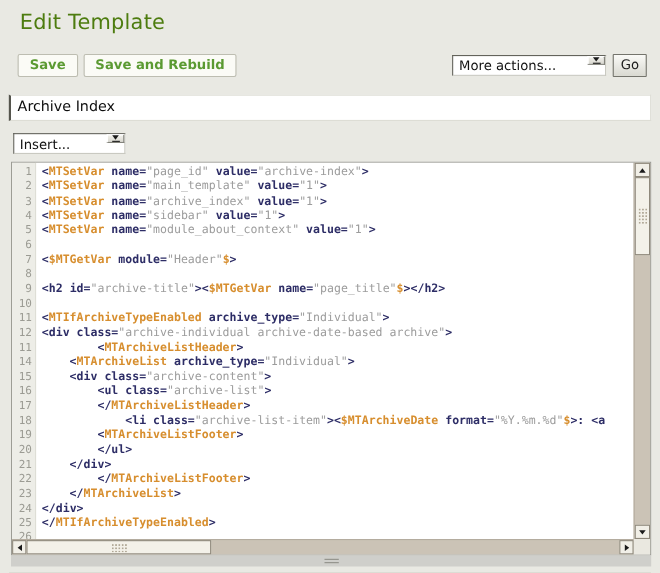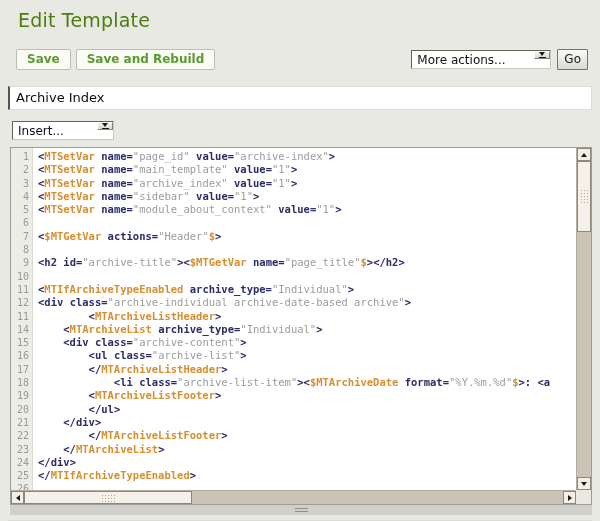--- a/index.html
+++ b/index.html
@@ -238,21 +238,21 @@
         <div class="ln">25</div>
         <div class="ln">26</div>
       </div>
     <div class="code-content">
         <div class="code-line"><span class="tk-b">&lt;</span><span class="tk-t">MTSetVar</span><span class="tk-b"> </span><span class="tk-a">name</span><span class="tk-b">=</span><span class="tk-s">"page_id"</span><span class="tk-b"> </span><span class="tk-a">value</span><span class="tk-b">=</span><span class="tk-s">"archive-index"</span><span class="tk-b">&gt;</span></div>
         <div class="code-line"><span class="tk-b">&lt;</span><span class="tk-t">MTSetVar</span><span class="tk-b"> </span><span class="tk-a">name</span><span class="tk-b">=</span><span class="tk-s">"main_template"</span><span class="tk-b"> </span><span class="tk-a">value</span><span class="tk-b">=</span><span class="tk-s">"1"</span><span class="tk-b">&gt;</span></div>
         <div class="code-line"><span class="tk-b">&lt;</span><span class="tk-t">MTSetVar</span><span class="tk-b"> </span><span class="tk-a">name</span><span class="tk-b">=</span><span class="tk-s">"archive_index"</span><span class="tk-b"> </span><span class="tk-a">value</span><span class="tk-b">=</span><span class="tk-s">"1"</span><span class="tk-b">&gt;</span></div>
         <div class="code-line"><span class="tk-b">&lt;</span><span class="tk-t">MTSetVar</span><span class="tk-b"> </span><span class="tk-a">name</span><span class="tk-b">=</span><span class="tk-s">"sidebar"</span><span class="tk-b"> </span><span class="tk-a">value</span><span class="tk-b">=</span><span class="tk-s">"1"</span><span class="tk-b">&gt;</span></div>
         <div class="code-line"><span class="tk-b">&lt;</span><span class="tk-t">MTSetVar</span><span class="tk-b"> </span><span class="tk-a">name</span><span class="tk-b">=</span><span class="tk-s">"module_about_context"</span><span class="tk-b"> </span><span class="tk-a">value</span><span class="tk-b">=</span><span class="tk-s">"1"</span><span class="tk-b">&gt;</span></div>
         <div class="code-line"></div>
-        <div class="code-line"><span class="tk-b">&lt;</span><span class="tk-t">$MTGetVar</span><span class="tk-b"> </span><span class="tk-a">actions</span><span class="tk-b">=</span><span class="tk-s">"Header"</span><span class="tk-t">$</span><span class="tk-b">&gt;</span></div>
+        <div class="code-line"><span class="tk-b">&lt;</span><span class="tk-t">$MTGetVar</span><span class="tk-b"> </span><span class="tk-a">module</span><span class="tk-b">=</span><span class="tk-s">"Header"</span><span class="tk-t">$</span><span class="tk-b">&gt;</span></div>
         <div class="code-line"></div>
         <div class="code-line"><span class="tk-b">&lt;</span><span class="tk-a">h2</span><span class="tk-b"> </span><span class="tk-a">id</span><span class="tk-b">=</span><span class="tk-s">"archive-title"</span><span class="tk-b">&gt;&lt;</span><span class="tk-t">$MTGetVar</span><span class="tk-b"> </span><span class="tk-a">name</span><span class="tk-b">=</span><span class="tk-s">"page_title"</span><span class="tk-t">$</span><span class="tk-b">&gt;&lt;/</span><span class="tk-a">h2</span><span class="tk-b">&gt;</span></div>
         <div class="code-line"></div>
         <div class="code-line"><span class="tk-b">&lt;</span><span class="tk-t">MTIfArchiveTypeEnabled</span><span class="tk-b"> </span><span class="tk-a">archive_type</span><span class="tk-b">=</span><span class="tk-s">"Individual"</span><span class="tk-b">&gt;</span></div>
         <div class="code-line"><span class="tk-b">&lt;</span><span class="tk-a">div</span><span class="tk-b"> </span><span class="tk-a">class</span><span class="tk-b">=</span><span class="tk-s">"archive-individual archive-date-based archive"</span><span class="tk-b">&gt;</span></div>
         <div class="code-line"><span class="tk-b">        &lt;</span><span class="tk-t">MTArchiveListHeader</span><span class="tk-b">&gt;</span></div>
         <div class="code-line"><span class="tk-b">    &lt;</span><span class="tk-t">MTArchiveList</span><span class="tk-b"> </span><span class="tk-a">archive_type</span><span class="tk-b">=</span><span class="tk-s">"Individual"</span><span class="tk-b">&gt;</span></div>
         <div class="code-line"><span class="tk-b">    &lt;</span><span class="tk-a">div</span><span class="tk-b"> </span><span class="tk-a">class</span><span class="tk-b">=</span><span class="tk-s">"archive-content"</span><span class="tk-b">&gt;</span></div>
         <div class="code-line"><span class="tk-b">        &lt;</span><span class="tk-a">ul</span><span class="tk-b"> </span><span class="tk-a">class</span><span class="tk-b">=</span><span class="tk-s">"archive-list"</span><span class="tk-b">&gt;</span></div>
         <div class="code-line"><span class="tk-b">        &lt;/</span><span class="tk-t">MTArchiveListHeader</span><span class="tk-b">&gt;</span></div>

